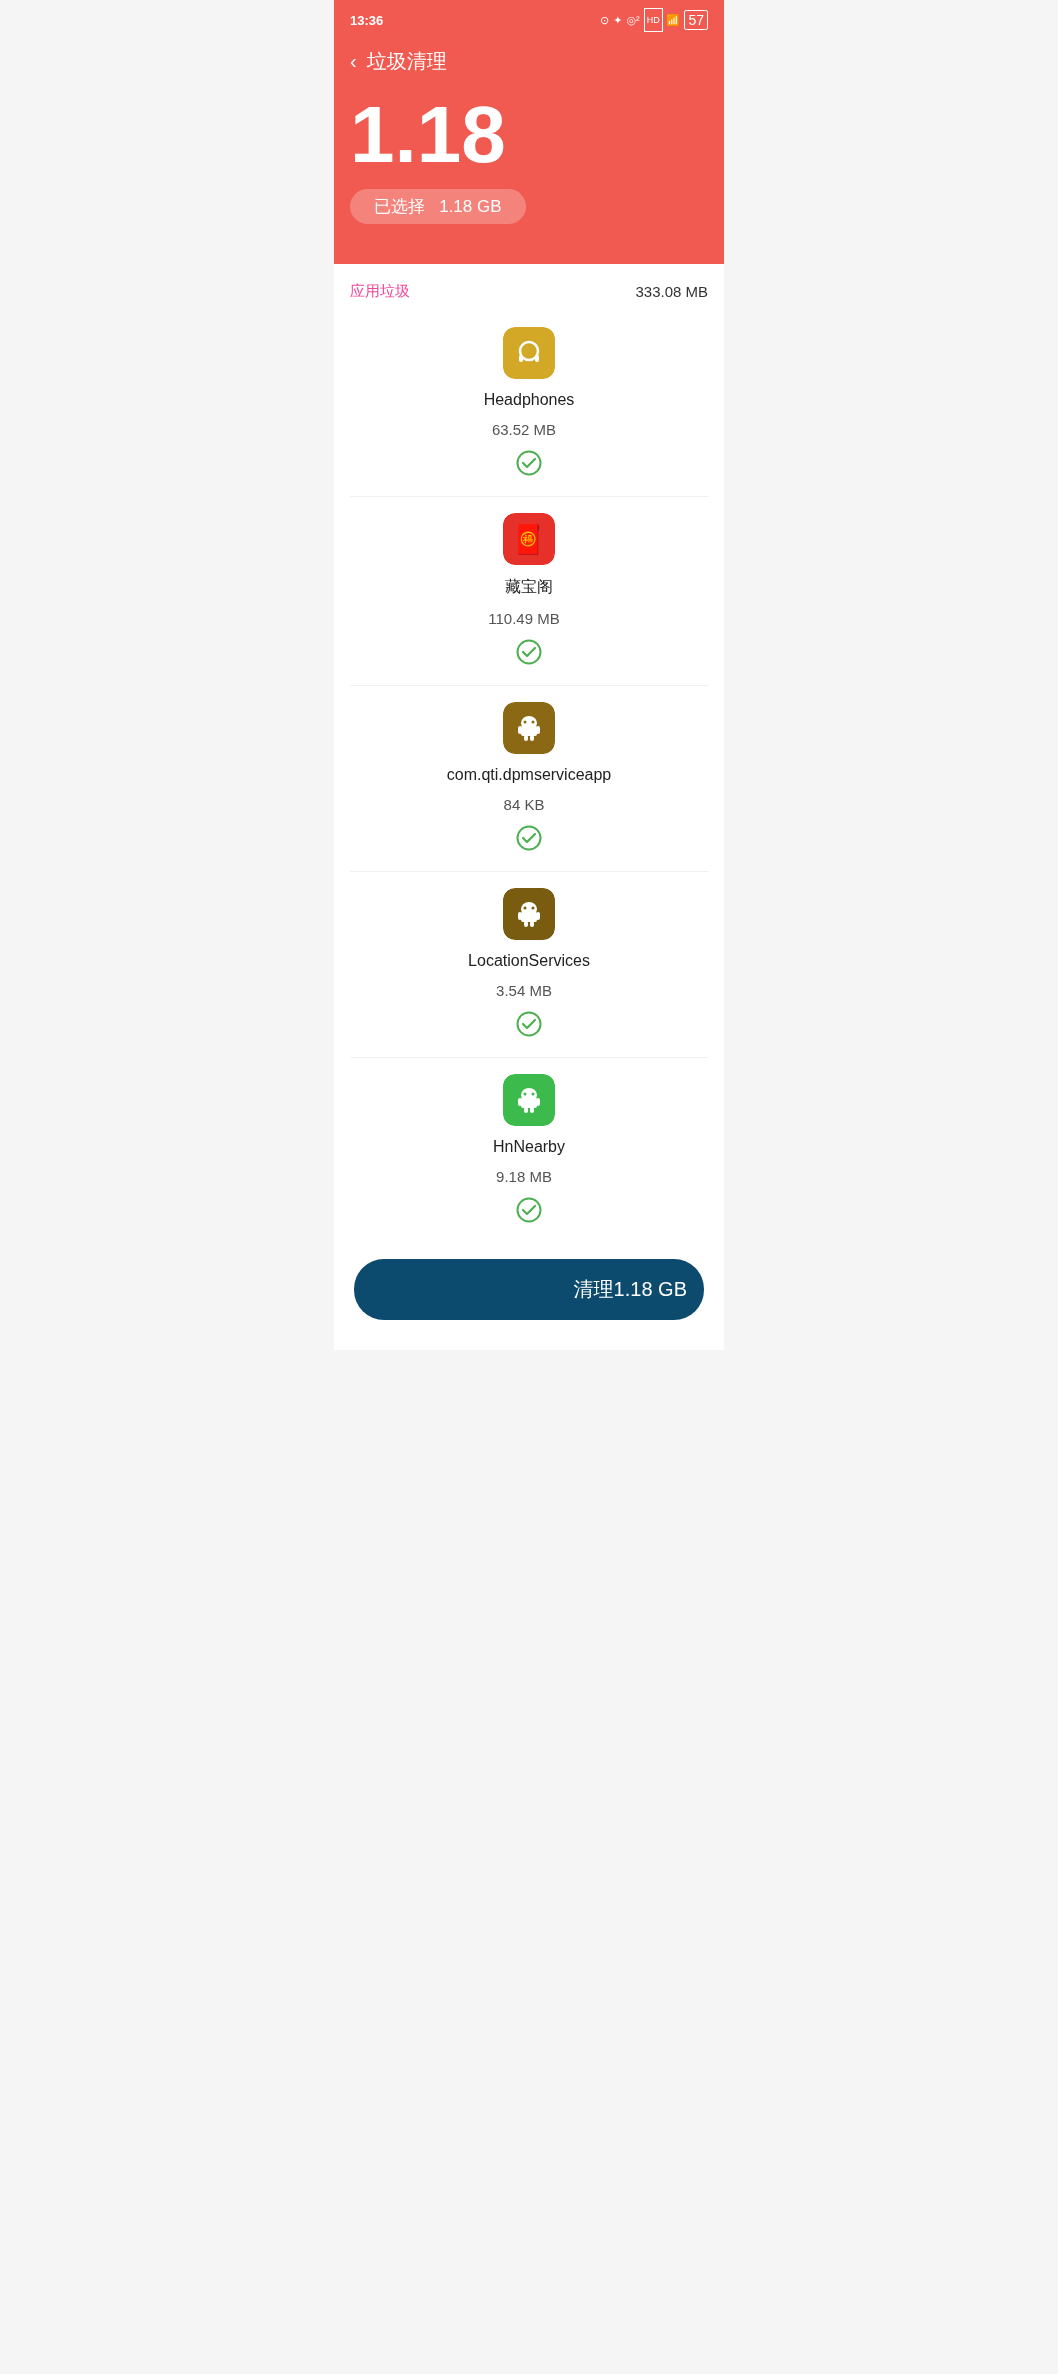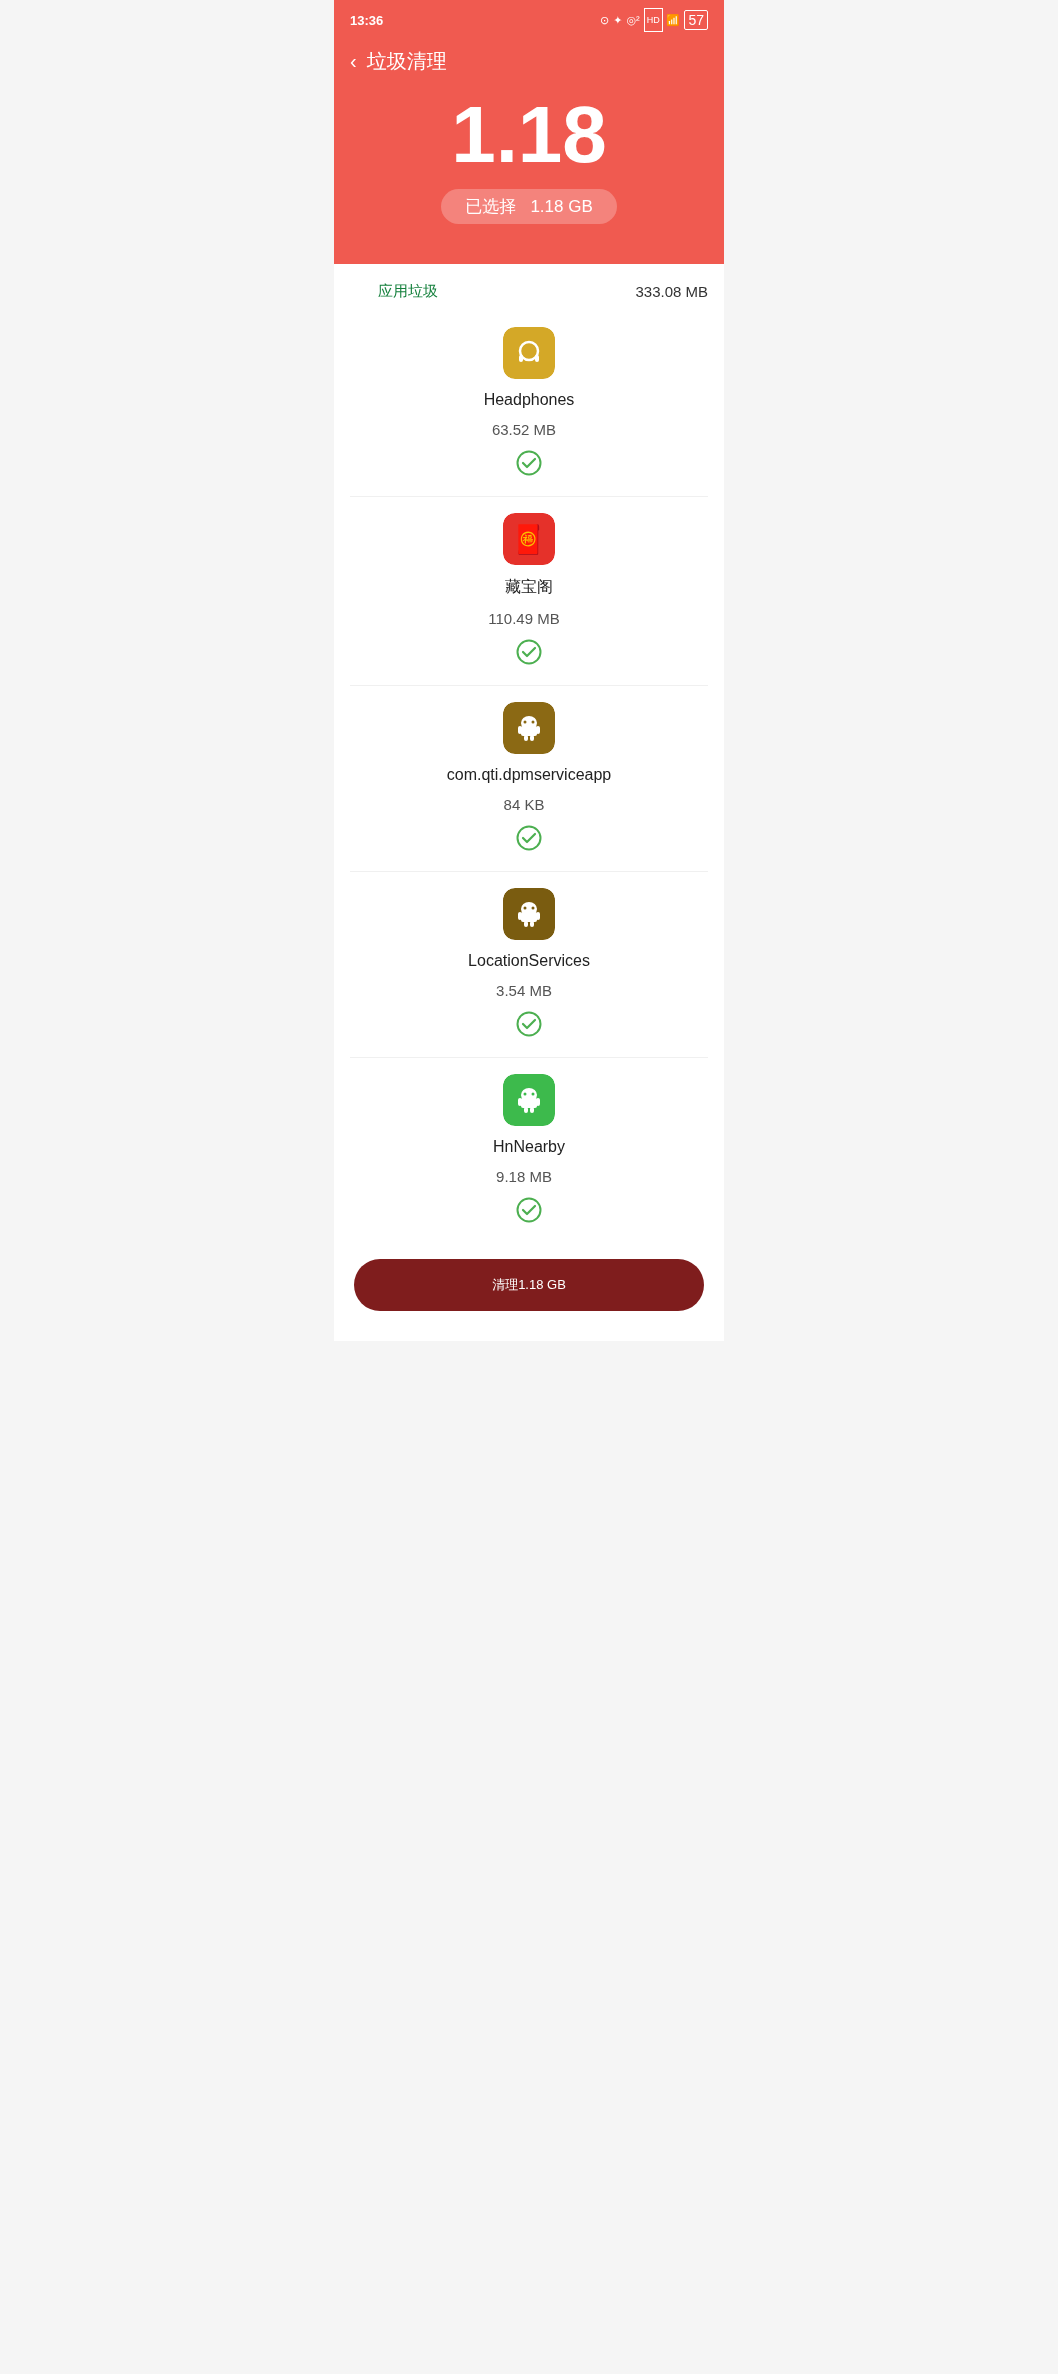--- a/index.html
+++ b/index.html
@@ -52,21 +52,20 @@
     }
     .header-title {
       font-size: 20px;
       font-weight: 500;
       color: white;
     }
 
     
     .hero {
       background: #f05a50;
-      text-align: center;
       padding: 20px 16px 40px;
     }
     .hero-number {
       font-size: 80px;
       font-weight: 700;
       color: white;
       line-height: 1;
       margin-bottom: 14px;
     }
     .hero-badge {
@@ -89,23 +88,22 @@
     
     .section-header {
       display: flex;
       justify-content: space-between;
       align-items: center;
       padding: 18px 0 10px;
       border-bottom: none;
     }
     .section-title {
       font-size: 15px;
-      color: #15803d;
+      color: #ec4899;
       font-weight: 400;
-      margin-left: 28px;
     }
     .section-size {
       font-size: 15px;
       color: #333;
     }
 
     
     .app-list {
       padding: 0;
     }
@@ -146,30 +144,30 @@
 
     
     .bottom-area {
       background: white;
       padding: 16px 20px 30px;
       position: sticky;
       bottom: 0;
     }
     .clean-button {
       width: 100%;
-      background: #7f1d1d;
+      background: #0c4a6e;
       color: white;
       border: none;
       border-radius: 30px;
       padding: 17px;
-      font-size: 13px;
+      font-size: 20px;
       font-weight: 500;
       cursor: pointer;
       display: block;
-      text-align: center;
+      text-align: right;
     }
 
     
     .check-circle svg {
       width: 26px;
       height: 26px;
     }
   </style>
 </head>
 <body>

